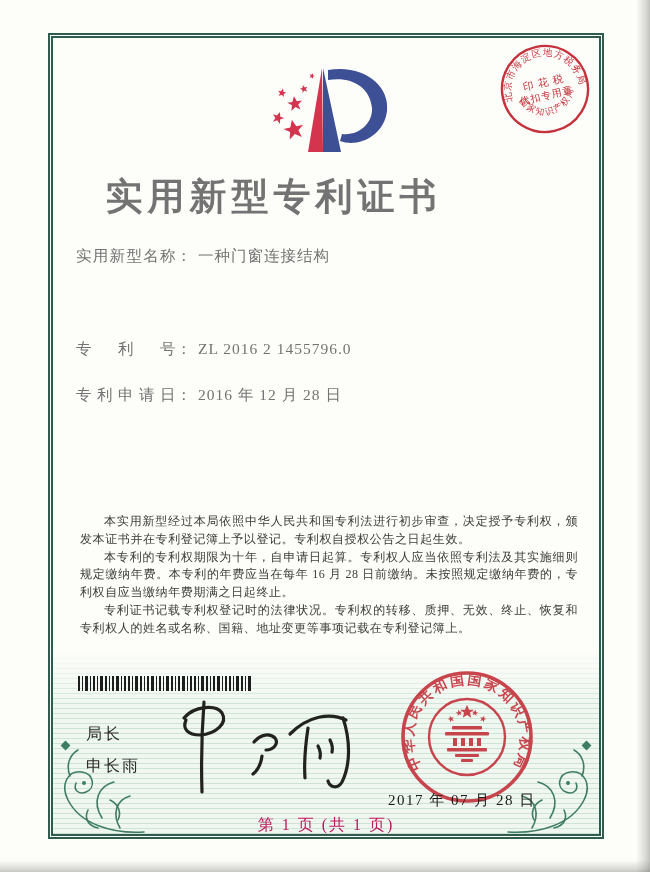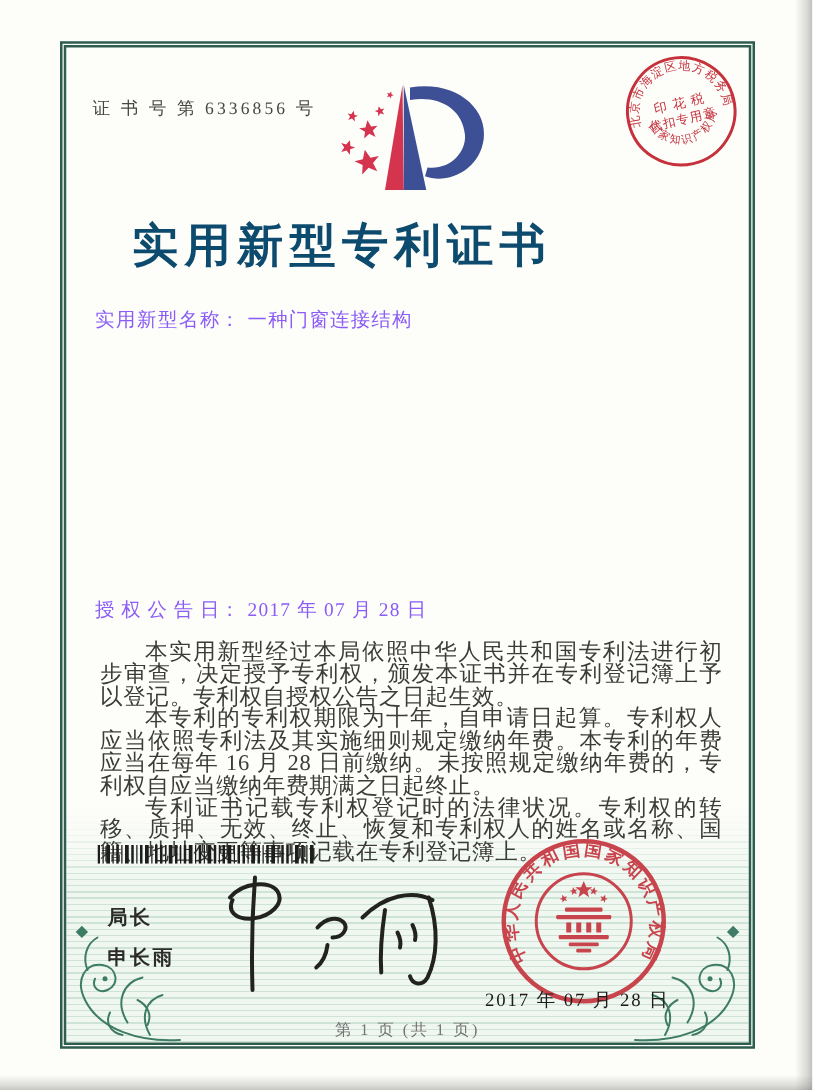--- a/index.html
+++ b/index.html
@@ -16,54 +16,53 @@
   
   .panel{position:absolute;left:53px;top:650px;width:546px;height:184px;
     background:
       linear-gradient(to bottom,rgba(253,253,250,1),rgba(253,253,250,0) 55px),
       repeating-linear-gradient(0deg,rgba(150,195,170,.38) 0 1px,rgba(0,0,0,0) 1px 5px);
     background-color:#f0f7f1;}
   .certnum{position:absolute;left:74px;top:78px;font-size:14px;letter-spacing:2.5px;color:#474742;}
   .logo{position:absolute;left:252px;top:56px;}
   .tax-stamp{position:absolute;left:498px;top:42px;transform:rotate(-13deg);}
   .title{position:absolute;left:48px;top:172px;width:451px;text-align:center;
-    font-size:37px;font-weight:700;color:#0c4a6e;letter-spacing:5px;}
-  .frow{position:absolute;left:76px;white-space:nowrap;font-size:15.5px;color:#8b5cf6;letter-spacing:.5px;}
+    font-size:37px;font-weight:700;color:#737373;letter-spacing:5px;}
+  .frow{position:absolute;left:76px;white-space:nowrap;font-size:15.5px;color:#737373;letter-spacing:.5px;}
   .flabel{display:inline-block;width:100px;text-align:justify;text-align-last:justify;}
   .fcolon{display:inline-block;margin-right:6px;}
   .fvalue{letter-spacing:1px;}
   .frow.r1{top:246px}.frow.r2{top:292px}.frow.r3{top:339px}
   .frow.r4{top:385px}.frow.r5{top:432px}.frow.r6{top:478px}
   .bodytext{position:absolute;left:80px;top:513px;width:498px;color:#3b3b37;}
-  .bodytext p{margin:0;font-size:18px;line-height:17.8px;letter-spacing:.6px;
+  .bodytext p{margin:0;font-size:12px;line-height:17.8px;letter-spacing:.6px;
     text-align:justify;text-indent:2em;}
   .barcode{position:absolute;left:78px;top:676px;}
   .flourish{position:absolute;}
   .flourish.fl-left{left:54px;top:740px;}
   .flourish.fl-right{left:506px;top:740px;transform:scaleX(-1);}
   .signer{position:absolute;left:86px;font-family:"Liberation Sans","DejaVu Sans",sans-serif;
-    font-weight:700;color:#2b2b28;font-size:16px;letter-spacing:2px;}
+    font-weight:400;color:#2b2b28;font-size:16px;letter-spacing:2px;}
   .signer.t{top:724px}.signer.n{top:756px}
   .signature{position:absolute;left:158px;top:690px;}
   .office-seal{position:absolute;left:398px;top:668px;opacity:.9;}
   .seal-date{position:absolute;left:388px;top:791px;font-size:15px;letter-spacing:1.5px;
     color:#1c1c1a;z-index:6;}
   .footer{position:absolute;left:48px;top:815px;width:556px;text-align:center;
-    font-size:13px;letter-spacing:2px;color:#737373;}
+    font-size:16px;letter-spacing:2px;color:#be185d;}
   svg{display:block;}
 </style>
 </head>
 <body>
 
 <div id="page">
 
   <div class="panel"></div>
   <div class="frame"></div>
 
-  <div class="certnum">证 书 号 第 6336856 号</div>
 
   <div class="logo">
     <svg width="162" height="110" viewBox="0 0 162 110">
       <defs>
         <path id="star5" d="M0,-10 L2.94,-3.09 L9.51,-3.09 L4.05,1.18 L5.88,8.09 L0,4 L-5.88,8.09 L-4.05,1.18 L-9.51,-3.09 L-2.94,-3.09 Z"></path>
       </defs>
 
       <path d="M76,14 C112,8 138,30 135,55 C132,80 106,92 88,85 L90,78 C108,80 121,66 120,52 C118,30 98,20 76,24 Z" fill="#3d4f95"></path>
 
       <polygon points="70,12 56,96 71,96" fill="#d5344f"></polygon>
@@ -92,22 +91,25 @@
       <text x="47" y="44" text-anchor="middle" font-size="10.5" fill="#c5323c" letter-spacing="1">印 花 税</text>
       <text x="47" y="57" text-anchor="middle" font-size="10" fill="#c5323c" letter-spacing="1">代扣专用章</text>
     </svg>
   </div>
 
   <div class="title">实用新型专利证书</div>
 
   <div class="frow r1">
     <span class="flabel">实用新型名称</span><span class="fcolon">：</span><span class="fvalue">一种门窗连接结构</span>
   </div>
-  <div class="frow r6">
-    <span class="flabel">授权公告日</span><span class="fcolon">：</span><span class="fvalue">2017 年 07 月 28 日</span>
+  <div class="frow r3">
+    <span class="flabel">专利号</span><span class="fcolon">：</span><span class="fvalue">ZL 2016 2 1455796.0</span>
+  </div>
+  <div class="frow r4">
+    <span class="flabel">专利申请日</span><span class="fcolon">：</span><span class="fvalue">2016 年 12 月 28 日</span>
   </div>
 
   <div class="bodytext">
     <p>本实用新型经过本局依照中华人民共和国专利法进行初步审查，决定授予专利权，颁发本证书并在专利登记簿上予以登记。专利权自授权公告之日起生效。</p>
     <p>本专利的专利权期限为十年，自申请日起算。专利权人应当依照专利法及其实施细则规定缴纳年费。本专利的年费应当在每年 16 月 28 日前缴纳。未按照规定缴纳年费的，专利权自应当缴纳年费期满之日起终止。</p>
     <p>专利证书记载专利权登记时的法律状况。专利权的转移、质押、无效、终止、恢复和专利权人的姓名或名称、国籍、地址变更等事项记载在专利登记簿上。</p>
   </div>
 
   <div class="barcode">
     <svg width="173" height="15" viewBox="0 0 173 15">

